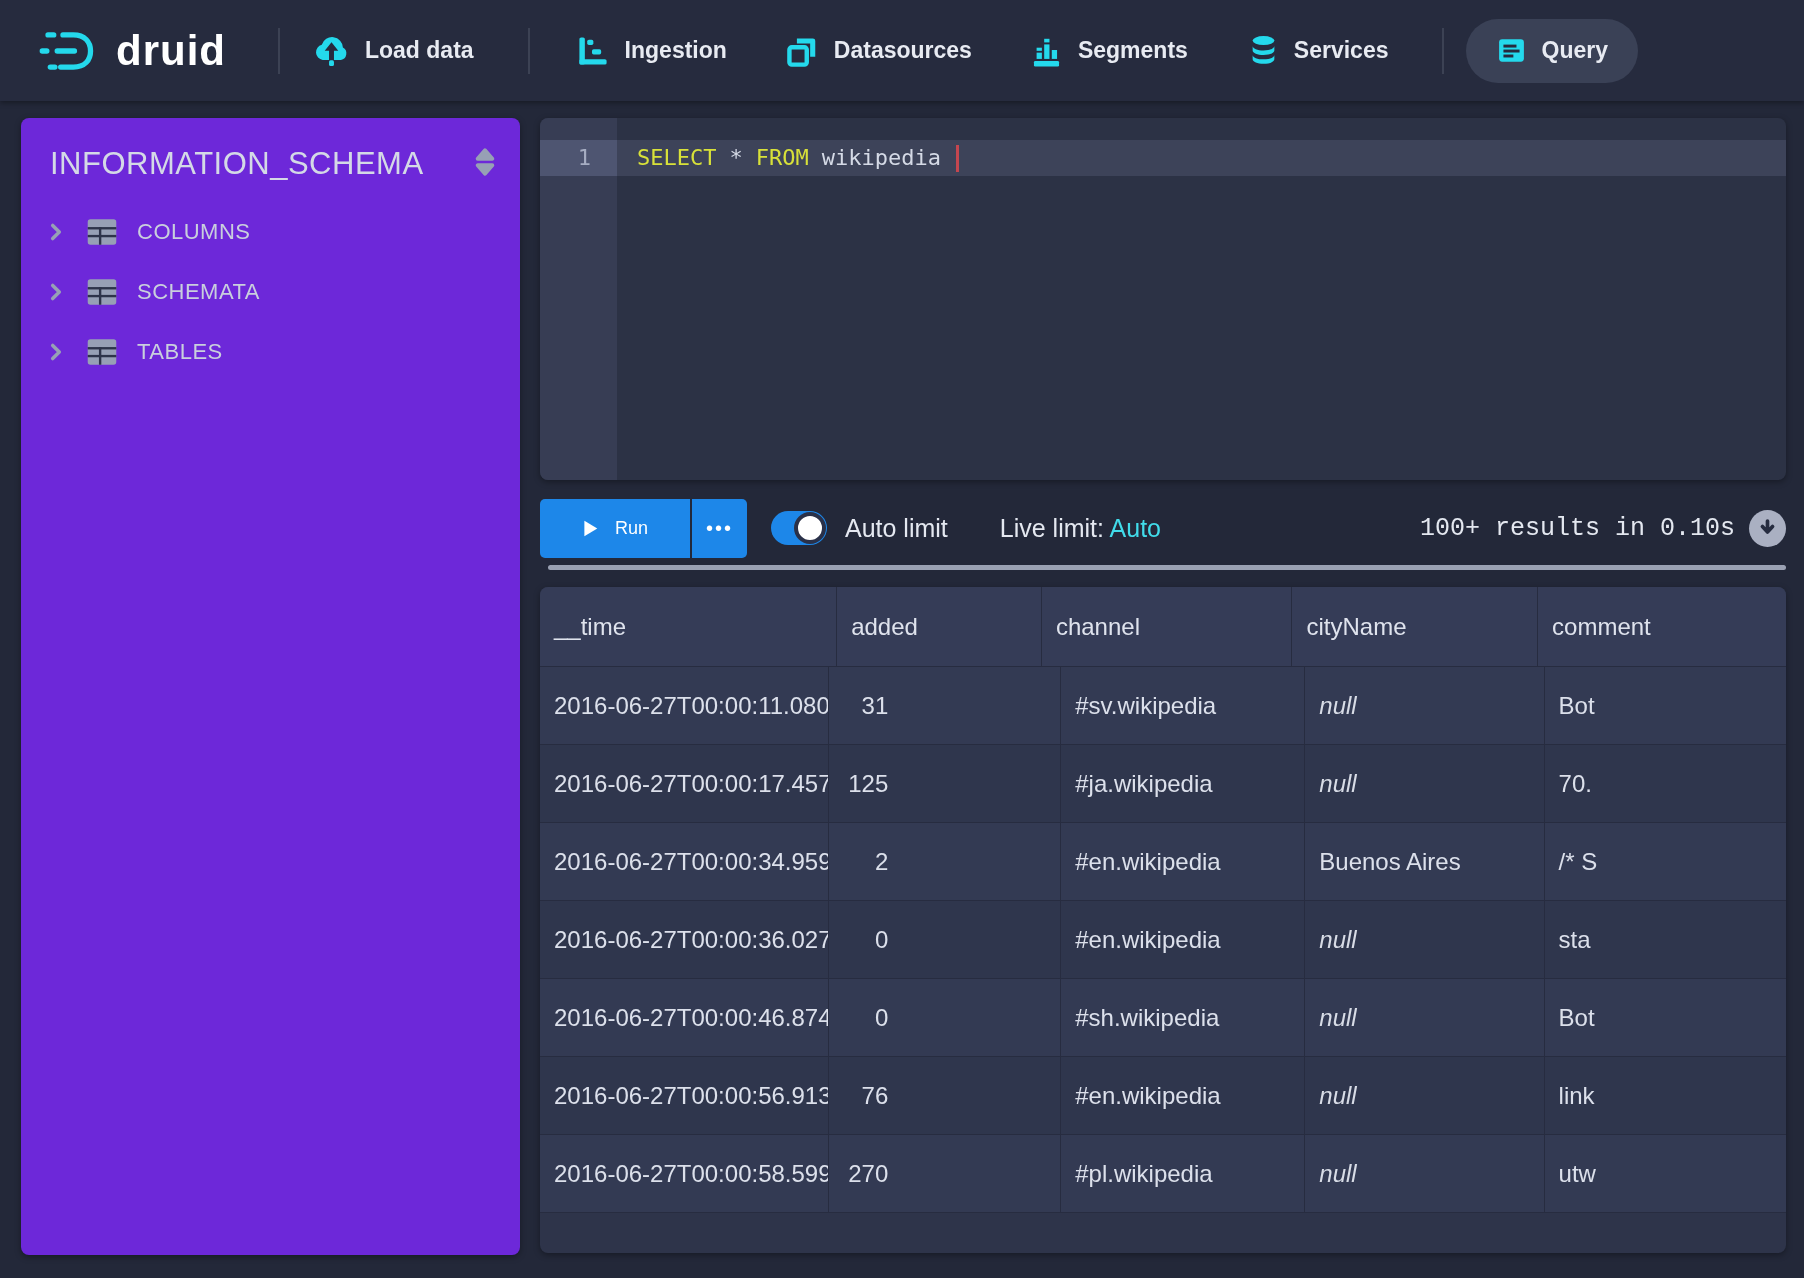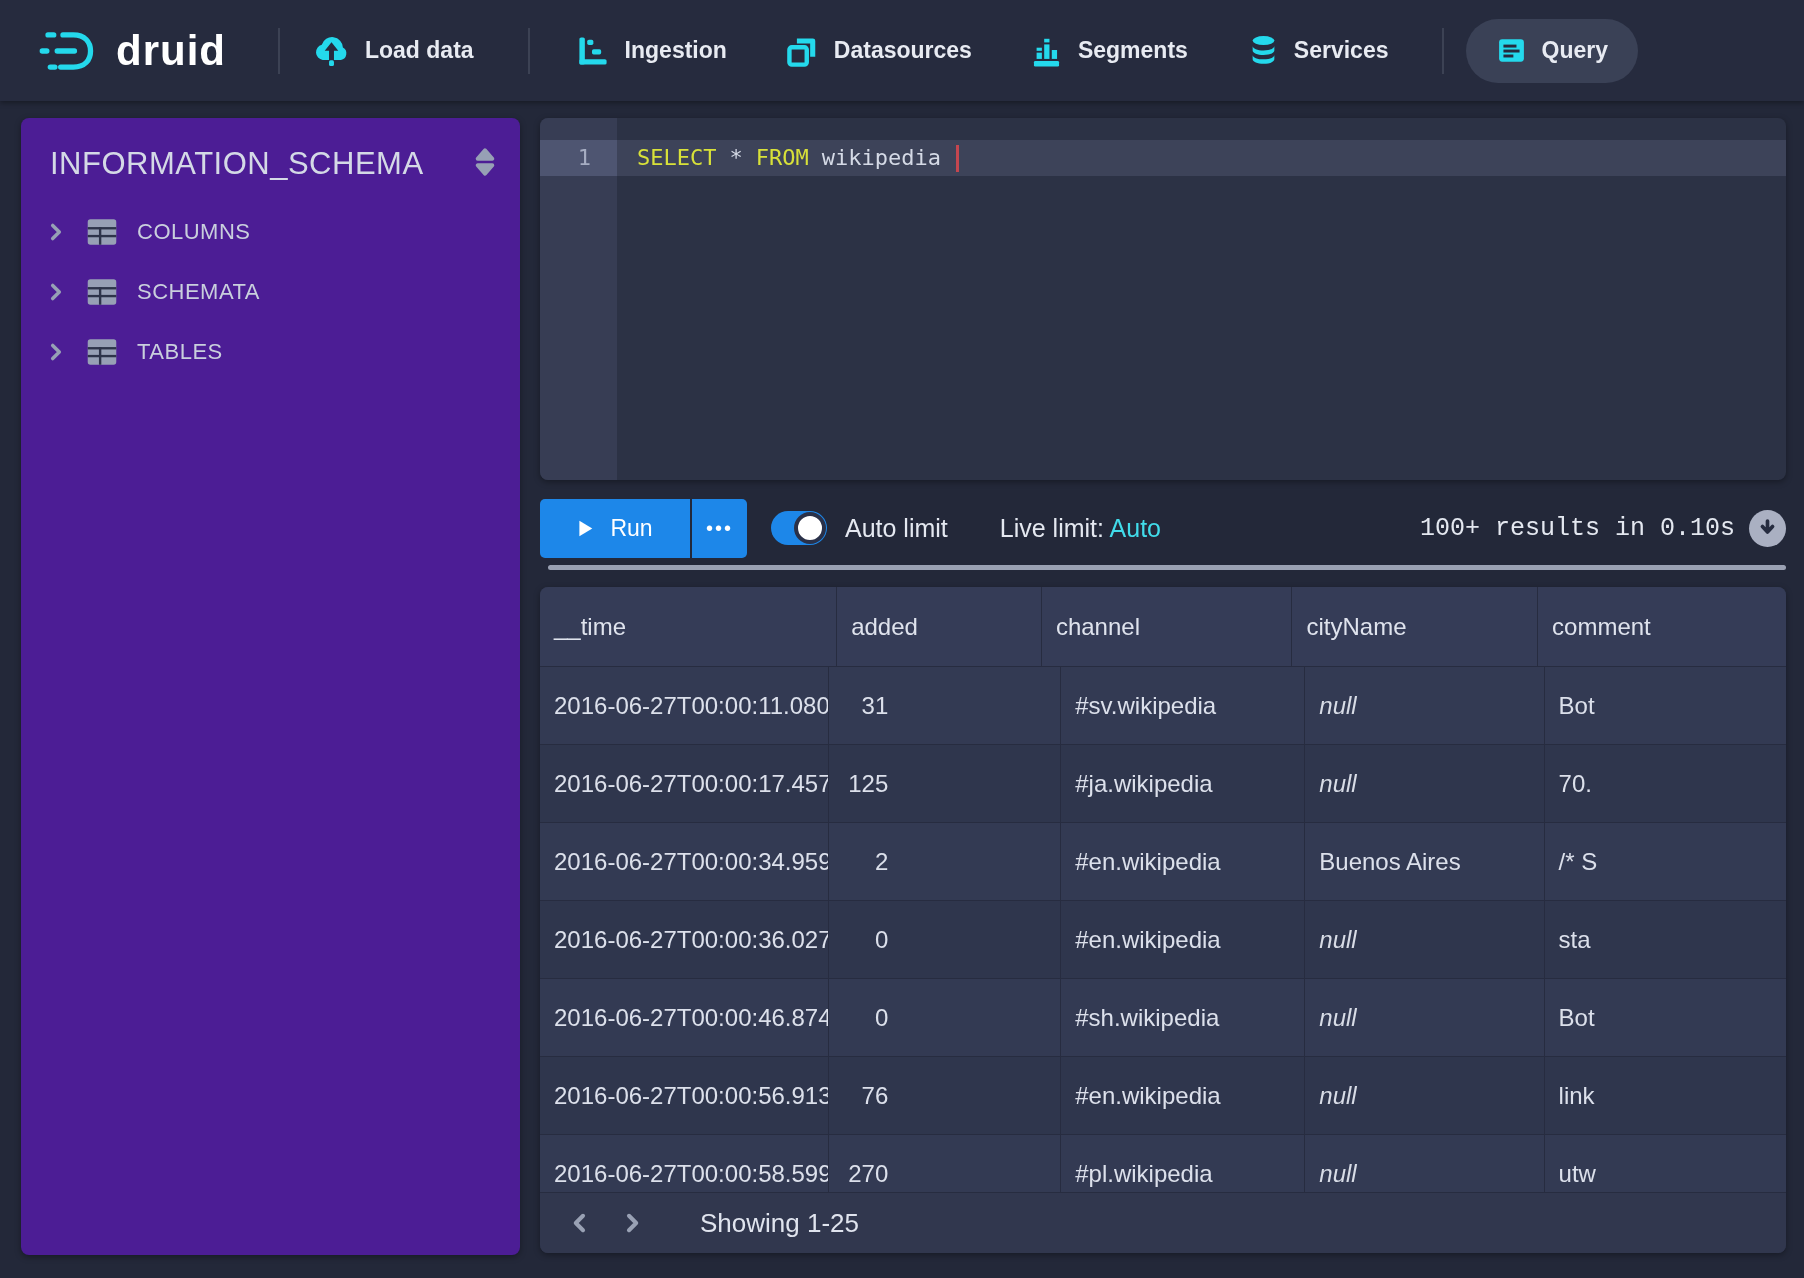--- a/index.html
+++ b/index.html
@@ -24,21 +24,21 @@
   .nav-item .lbl { font-size:23px; color:#e8ebf2; margin-left:15px; white-space:nowrap; }
   .ni-load { margin-left:33px; } .ni-ingest { margin-left:46px; }
   .ni-ds { margin-left:58px; } .ni-seg { margin-left:58px;text-align:right; } .ni-svc { margin-left:60px; }
   .nav-item.active {
     margin-left:22px; background:#3a4156; border-radius:32px;
     height:64px; padding:0 30px;
   }
   
   .sidebar {
     position:absolute; left:21px; top:118px; width:499px; height:1137px;
-    background:#4c1d95; border-radius:8px; box-shadow:0 2px 6px rgba(0,0,0,.35);
+    background:#6d28d9; border-radius:8px; box-shadow:0 2px 6px rgba(0,0,0,.35);
   }
   .sidebar-header { position:relative; height:86px; }
   .sidebar-title {
     position:absolute; left:29px; top:28px; font-size:31px; color:#d4d9e6;
     letter-spacing:0.5px; white-space:nowrap;
   }
   .sort-btn { position:absolute; right:22px; top:28px; cursor:pointer; }
   .tree { position:absolute; left:0; top:84px; width:100%; }
   .tree-item { height:60px; display:flex; align-items:center; cursor:pointer; }
   .tree-item .caret { margin-left:24px; display:flex; }
@@ -69,21 +69,21 @@
   
   .toolbar {
     position:absolute; left:540px; top:498px; width:1246px; height:60px;
     display:flex; align-items:center;
   }
   .btn {
     background:#1d87e9; color:#fff; border:none; height:59px; cursor:pointer;
     display:flex; align-items:center; justify-content:center;
     font-family:"Liberation Sans", sans-serif;
   }
-  .btn-run { width:150px; border-radius:5px 0 0 5px; font-size:23px; gap:16px; }
+  .btn-run { width:150px; border-radius:5px 0 0 5px; font-size:18px; gap:16px; }
   .btn-more { width:55px; border-radius:0 5px 5px 0; margin-left:2px; font-size:20px; letter-spacing:2px; }
   .toggle {
     position:relative; width:56px; height:34px; border-radius:17px; background:#1d87e9;
     margin-left:24px; cursor:pointer; flex-shrink:0;
   }
   .toggle .knob {
     position:absolute; right:1px; top:1px; width:32px; height:32px; border-radius:50%;
     background:#ffffff; border:4px solid #2a3149;
   }
   .tb-label { font-size:25px; color:#e4e8f0; margin-left:18px; white-space:nowrap; }
@@ -374,26 +374,13 @@
         <div class="td c4"><span>link</span></div>
       </div>
       <div class="tr odd">
         <div class="td c0"><span>2016-06-27T00:00:58.599Z</span></div>
         <div class="td c1"><span>270</span></div>
         <div class="td c2"><span>#pl.wikipedia</span></div>
         <div class="td c3"><span class="null-val">null</span></div>
         <div class="td c4"><span>utw</span></div>
       </div>
     </div>
-  <div class="table-footer">
-    <span class="pg-btn">
-      <svg width="24" height="24" viewBox="0 0 20 20">
-          <path d="M12.5 4 l-6 6 6 6" stroke="#99a1b4" stroke-width="3.4" fill="none" stroke-linecap="round" stroke-linejoin="round"></path>
-        </svg>
-    </span>
-    <span class="pg-btn">
-      <svg width="24" height="24" viewBox="0 0 20 20">
-          <path d="M7.5 4 l6 6 -6 6" stroke="#99a1b4" stroke-width="3.4" fill="none" stroke-linecap="round" stroke-linejoin="round"></path>
-        </svg>
-    </span>
-    <span class="showing">Showing 1-25</span>
-  </div>
 </section>
 
 </body></html>

